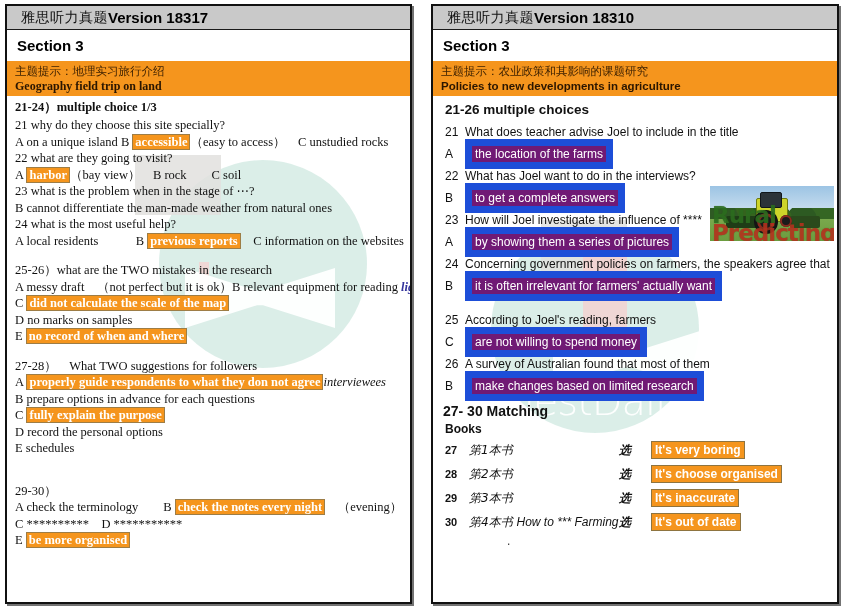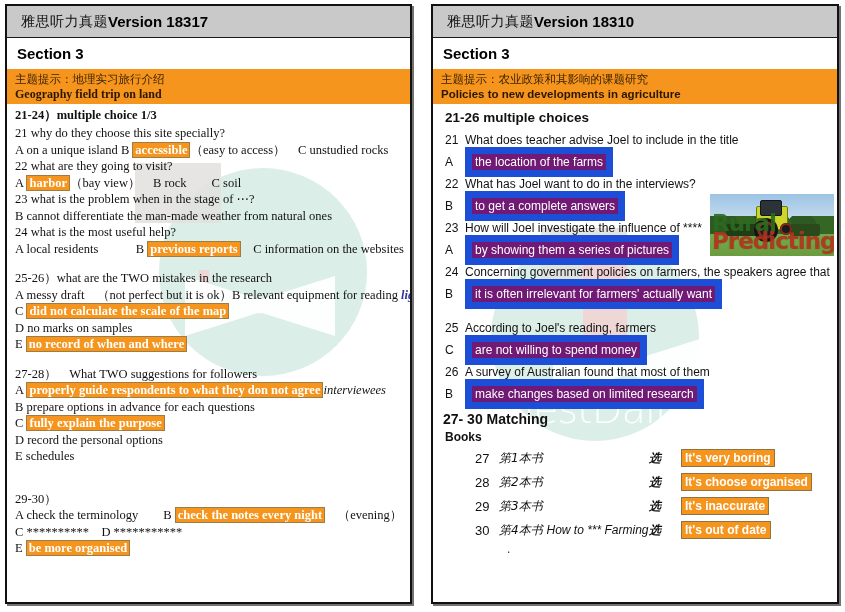--- a/index.html
+++ b/index.html
@@ -23,21 +23,21 @@
   }
   .panel-left{
     position:absolute;left:5px;top:4px;width:407px;height:600px;
   }
   .panel-right{
     position:absolute;left:431px;top:4px;width:408px;height:600px;
   }
 
   .titlebar{
     background:#c9c9c9;
-    height:32px;
+    height:24px;
     display:flex;align-items:center;
     padding-left:14px;
     box-sizing:border-box;
     border-bottom:1px solid #1a1a1a;
   }
   .titlebar .t-cn{
     font-family:"DejaVu Sans",sans-serif;
     font-size:14px;color:#111;letter-spacing:.5px;
   }
   .titlebar .t-en{
@@ -133,41 +133,41 @@
   .R .books-label{
     font-family:"Liberation Sans",sans-serif;
     font-weight:bold;font-size:12px;padding:0 0 2px 12px;
   }
   .match-row{
     display:flex;align-items:center;
     padding:0 0 0 12px;height:24px;
   }
   .match-row .mnum{
     font-family:"Liberation Sans",sans-serif;
-    font-weight:normal;font-size:13px;width:24px;margin-left:30px;
+    font-weight:bold;font-size:11px;width:24px;
   }
   .match-row .mbook{
     font-family:"DejaVu Sans",sans-serif;
     font-style:italic;font-size:12px;width:150px;color:#111;
   }
   .match-row .mbook .en{font-family:"Liberation Sans",sans-serif;font-style:italic;}
   .match-row .mpick{
     font-family:"DejaVu Sans",sans-serif;
     font-style:italic;font-weight:bold;font-size:12px;width:32px;
   }
   .match-row .mans{
     background:#f5951d;color:#fff;border:1px solid #8e7440;
     font-weight:bold;font-size:12px;padding:1px 3px;
     font-family:"Liberation Sans",sans-serif;white-space:nowrap;
   }
   .dot{padding-left:74px;font-size:12px;color:#333;}
 
   
   .photo{
-    position:absolute;left:277px;top:156px;width:124px;height:62px;
+    position:absolute;left:277px;top:156px;width:124px;height:55px;
     z-index:3;overflow:hidden;border:0;
   }
   .photo .sky{
     position:absolute;inset:0;
     background:linear-gradient(#9cc4e4 0%,#c6dcee 42%,#bcd3e6 50%,#8fb36a 52%,#6f9c45 62%,#7fae52 100%);
   }
   .photo .trees{
     position:absolute;left:0;top:22px;width:100%;height:20px;
     background:
       radial-gradient(circle at 8% 60%,#2f5a24 0 16%,transparent 17%),

